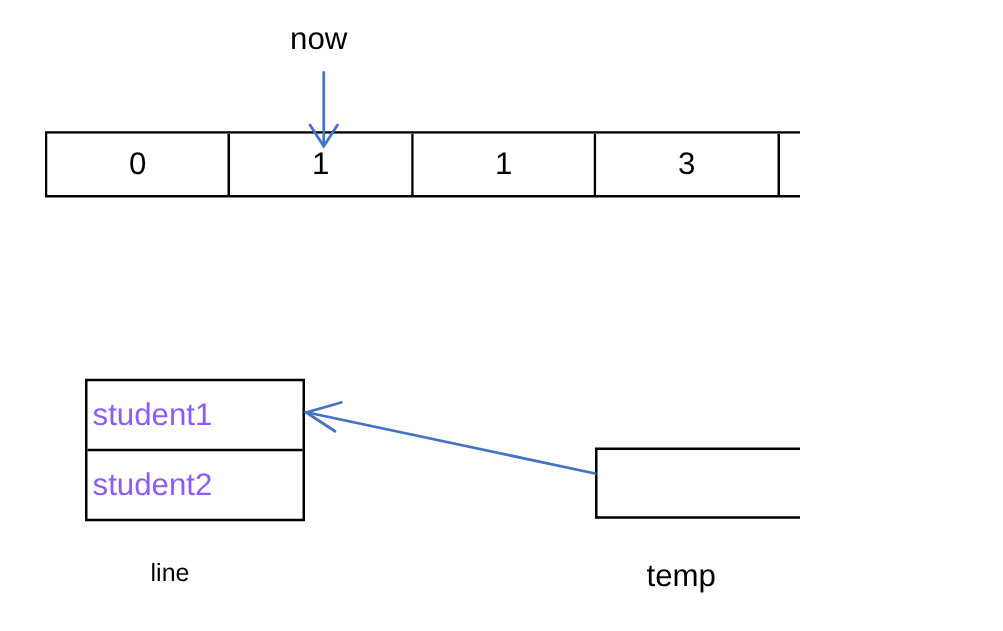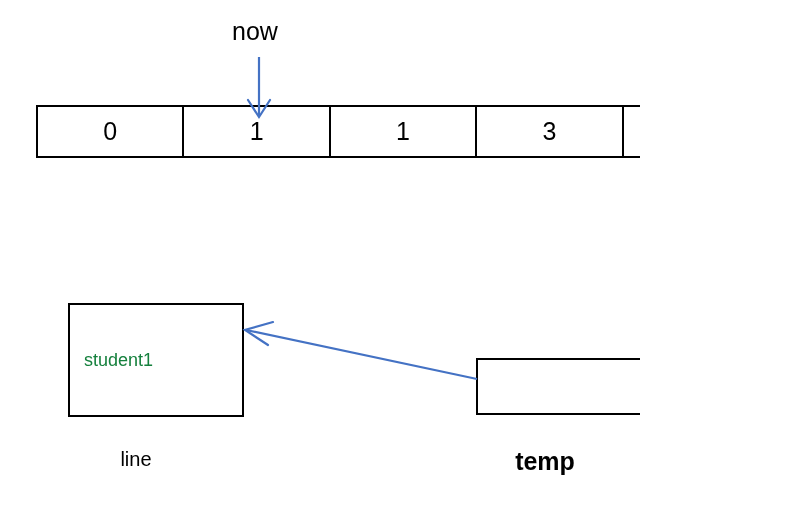--- a/index.html
+++ b/index.html
@@ -36,21 +36,20 @@
     left: 36px;
     top: 449px;
     width: 200px;
     font-size: 20px;
   }
   #temp-label {
     left: 445px;
     top: 449px;
     width: 200px;
     font-size: 25px;
-    font-weight: bold;
   }
 
   
   #array-row {
     position: absolute;
     left: 36px;
     top: 105px;
     width: 734px;
     height: 53px;
     display: flex;
@@ -84,23 +83,23 @@
     background: #ffffff;
     display: flex;
     flex-direction: column;
   }
   .line-cell {
     flex: 1 1 0;
     box-sizing: border-box;
     border-bottom: 2px solid #000000;
     display: flex;
     align-items: center;
-    padding-left: 14px;
-    font-size: 18px;
-    color: #15803d;
+    padding-left: 4px;
+    font-size: 25px;
+    color: #8b5cf6;
   }
   .line-cell:last-child {
     border-bottom: none;
   }
 
   
   #temp-box {
     position: absolute;
     left: 476px;
     top: 358px;
@@ -131,20 +130,21 @@
   <div id="array-row">
     <div class="array-cell">0</div>
     <div class="array-cell">1</div>
     <div class="array-cell">1</div>
     <div class="array-cell">3</div>
     <div class="array-cell">2</div>
   </div>
 
   <div id="line-box">
     <div class="line-cell">student1</div>
+    <div class="line-cell">student2</div>
   </div>
 
   <div id="temp-box"></div>
 
   <div class="label" id="line-label">line</div>
   <div class="label" id="temp-label">temp</div>
 
   <svg id="arrows" viewBox="0 0 802 505" xmlns="http://www.w3.org/2000/svg">
 
     <g>

